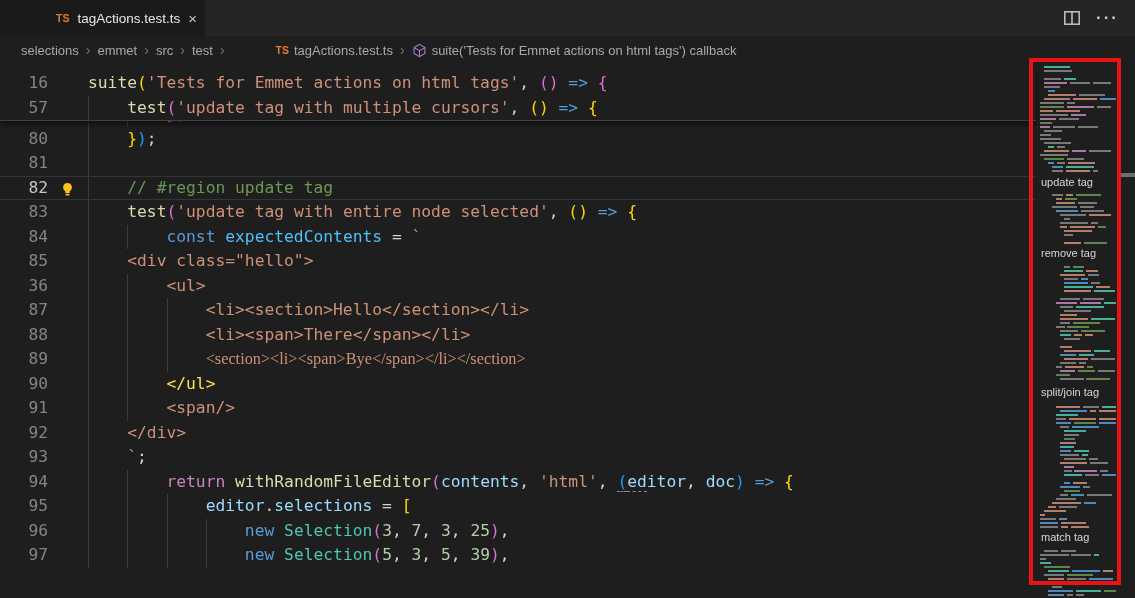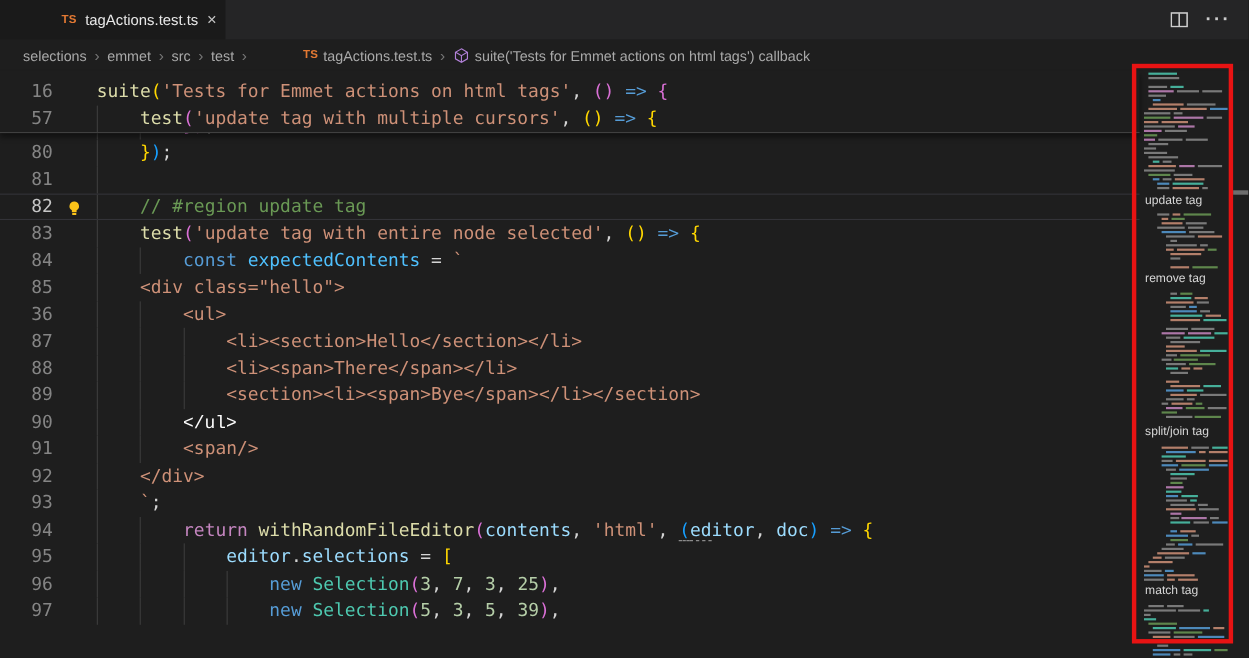--- a/index.html
+++ b/index.html
@@ -163,27 +163,27 @@
           <i class="guide" style="left: 127.25px;"></i>
           <i class="guide" style="left: 166.5px;"></i>
           <span class="ln">88</span>
           <span class="code">            <span style="color: rgb(206, 145, 120);">&lt;li&gt;&lt;span&gt;There&lt;/span&gt;&lt;/li&gt;</span></span>
         </div>
         <div class="crow">
           <i class="guide" style="left: 88px;"></i>
           <i class="guide" style="left: 127.25px;"></i>
           <i class="guide" style="left: 166.5px;"></i>
           <span class="ln">89</span>
-          <span class="code">            <span style="color: rgb(206, 145, 120);">&lt;section&gt;&lt;li&gt;&lt;span&gt;Bye&lt;/span&gt;&lt;/li&gt;&lt;/section&gt;</span></span>
+          <span class="code">            <span style="color: rgb(206, 145, 120); font-family: Liberation Serif, serif;">&lt;section&gt;&lt;li&gt;&lt;span&gt;Bye&lt;/span&gt;&lt;/li&gt;&lt;/section&gt;</span></span>
         </div>
         <div class="crow">
           <i class="guide" style="left: 88px;"></i>
           <i class="guide" style="left: 127.25px;"></i>
           <span class="ln">90</span>
-          <span class="code">        <span style="color: #ffffff; font-family: Liberation Mono, monospace;">&lt;/ul&gt;</span></span>
+          <span class="code">        <span style="color: #fde047;">&lt;/ul&gt;</span></span>
         </div>
         <div class="crow">
           <i class="guide" style="left: 88px;"></i>
           <i class="guide" style="left: 127.25px;"></i>
           <span class="ln">91</span>
           <span class="code">        <span style="color: rgb(206, 145, 120);">&lt;span/&gt;</span></span>
         </div>
         <div class="crow">
           <i class="guide" style="left: 88px;"></i>
           <span class="ln">92</span>

